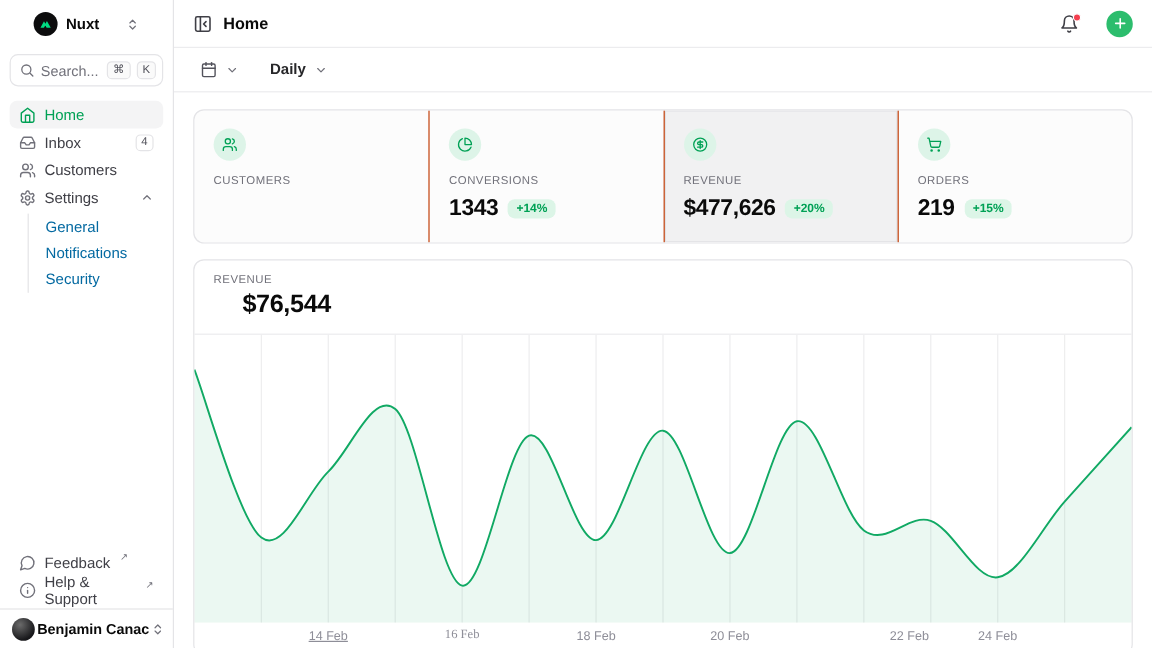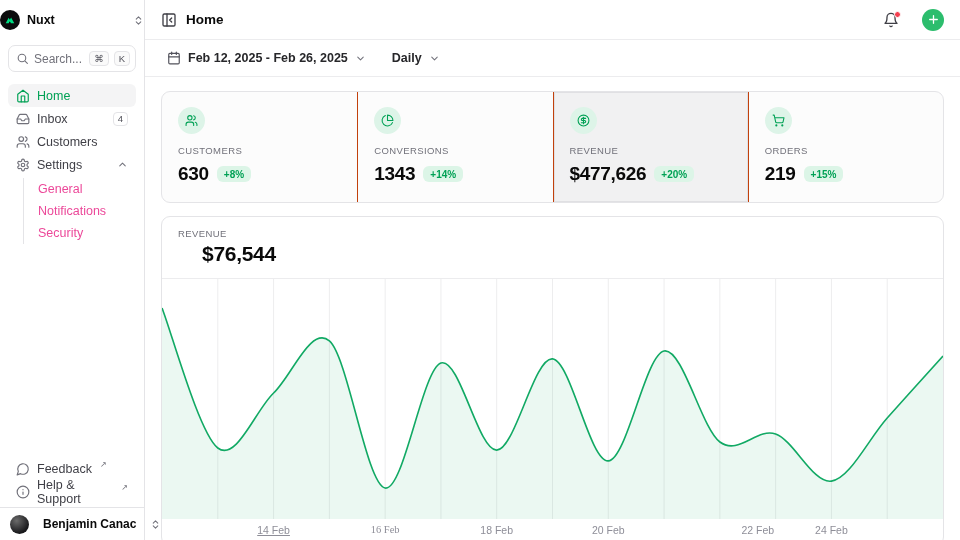--- a/index.html
+++ b/index.html
@@ -6,39 +6,39 @@
   html,body { width:960px; height:540px; overflow:hidden; }
   body {
     font-family:"Liberation Sans", sans-serif;
     background:#fff; color:#0a0a0a;
     display:flex; font-size:13px;
   }
   svg.ic { display:block; flex:none; }
 
   
   .sidebar { width:145px; flex:none; border-right:1px solid #e4e4e7; display:flex; flex-direction:column; background:#fff; }
-  .ws-row { height:40px; display:flex; align-items:center; gap:7px; padding:0 0; cursor:pointer; }
+  .ws-row { height:40px; display:flex; align-items:center; gap:7px; padding:0 28px; cursor:pointer; }
   .ws-logo { width:20px; height:20px; border-radius:50%; background:#0c0c0d; display:flex; align-items:center; justify-content:center; }
   .ws-name { font-size:12.5px; font-weight:700; flex:1; }
   .sel-ic { color:#71717a; }
   .search-box { margin:5px 8px 4px; height:27px; border:1px solid #e4e4e7; border-radius:7px; display:flex; align-items:center; gap:5px; padding:0 5px 0 7px; color:#71717a; background:#fff; cursor:text; }
   .search-ph { font-size:12px; flex:1; }
   .kbd { font-size:9.5px; color:#52525b; border:1px solid #e4e4e7; border-radius:4px; background:#fafafa; padding:1px 4px; line-height:11px; }
   .nav { padding:8px 8px 0; }
   .nav-item { height:23px; display:flex; align-items:center; gap:7px; padding:0 8px; border-radius:6px; color:#3f3f46; cursor:pointer; font-size:12.5px; font-weight:500; }
   .nav-item .nic { color:#71717a; }
   .nav-item.active { background:#f4f4f5; color:#00a155; }
   .nav-item.active .nic { color:#00a155; }
   .nav-spacer { flex:1; }
   .count-badge { font-size:9.5px; color:#52525b; border:1px solid #e4e4e7; border-radius:4px; padding:0px 4px; line-height:12px; font-weight:500; }
   .sub-list { margin:2px 0 0 15px; border-left:1px solid #e4e4e7; padding-left:10px; }
-  .sub-item { height:22px; display:flex; align-items:center; color:#ec4899; font-size:12.5px; cursor:pointer; padding:0 4px; border-radius:5px; }
+  .sub-item { height:22px; display:flex; align-items:center; color:#0369a1; font-size:12.5px; cursor:pointer; padding:0 4px; border-radius:5px; }
   .side-bottom { margin-top:auto; padding:0 8px 4px; }
   .ext-arrow { font-size:8px; color:#71717a; margin-left:1px; position:relative; top:-4px; }
-  .user-row { border-top:1px solid #e4e4e7; height:33px; display:flex; align-items:center; gap:14px; padding:0 10px; cursor:pointer; }
+  .user-row { border-top:1px solid #e4e4e7; height:33px; display:flex; align-items:center; gap:2px; padding:0 10px; cursor:pointer; }
   .avatar { width:19px; height:19px; border-radius:50%; background:radial-gradient(circle at 35% 30%, #6b6b6b, #18181b 70%); flex:none; }
   .user-name { font-size:12px; font-weight:600; flex:1; white-space:nowrap; }
 
   
   .main { flex:1; display:flex; flex-direction:column; min-width:0; }
   .hdr { height:40px; flex:none; border-bottom:1px solid #ececee; display:flex; align-items:center; padding:0 16px; gap:9px; }
   .hdr-title { font-size:13.5px; font-weight:700; flex:1; }
   .collapse-btn { color:#3f3f46; cursor:pointer; display:flex; }
   .bell-wrap { position:relative; margin-right:14px; color:#3f3f46; cursor:pointer; display:flex; }
   .bell-dot { position:absolute; top:-1px; right:-2px; width:7px; height:7px; border-radius:50%; background:#f43f4f; border:1px solid #fff; }
@@ -227,21 +227,20 @@
   <div class="toolbar">
     <button class="tool-btn">
       <span class="cal">
         <svg class="ic" width="14" height="14" viewBox="0 0 24 24" fill="none" stroke="currentColor" stroke-width="2" stroke-linecap="round" stroke-linejoin="round">
             <rect x="3" y="4" width="18" height="18" rx="2"></rect>
             <path d="M16 2v4"></path>
             <path d="M8 2v4"></path>
             <path d="M3 10h18"></path>
           </svg>
       </span>
-      <span>Feb 12, 2025 - Feb 26, 2025</span>
       <span class="chev">
         <svg class="ic" width="11" height="11" viewBox="0 0 24 24" fill="none" stroke="currentColor" stroke-width="2.2" stroke-linecap="round" stroke-linejoin="round">
             <path d="m6 9 6 6 6-6"></path>
           </svg>
       </span>
     </button>
     <button class="tool-btn period-btn">
       <span>Daily</span>
       <span class="chev">
         <svg class="ic" width="11" height="11" viewBox="0 0 24 24" fill="none" stroke="currentColor" stroke-width="2.2" stroke-linecap="round" stroke-linejoin="round">
@@ -258,24 +257,20 @@
       <div class="stat-card">
         <span class="stat-ic-circle">
           <svg class="ic" width="13" height="13" viewBox="0 0 24 24" fill="none" stroke="currentColor" stroke-width="2" stroke-linecap="round" stroke-linejoin="round">
               <path d="M16 21v-2a4 4 0 0 0-4-4H6a4 4 0 0 0-4 4v2"></path>
               <circle cx="9" cy="7" r="4"></circle>
               <path d="M22 21v-2a4 4 0 0 0-3-3.87"></path>
               <path d="M16 3.13a4 4 0 0 1 0 7.75"></path>
             </svg>
         </span>
         <div class="stat-label">CUSTOMERS</div>
-        <div class="stat-value-row">
-          <span class="stat-value">630</span>
-          <span class="delta-badge">+8%</span>
-        </div>
       </div>
 
       <div class="stat-card">
         <span class="stat-ic-circle">
           <svg class="ic" width="13" height="13" viewBox="0 0 24 24" fill="none" stroke="currentColor" stroke-width="2" stroke-linecap="round" stroke-linejoin="round">
               <path d="M21.21 15.89A10 10 0 1 1 8 2.83"></path>
               <path d="M22 12A10 10 0 0 0 12 2v10z"></path>
             </svg>
         </span>
         <div class="stat-label">CONVERSIONS</div>

